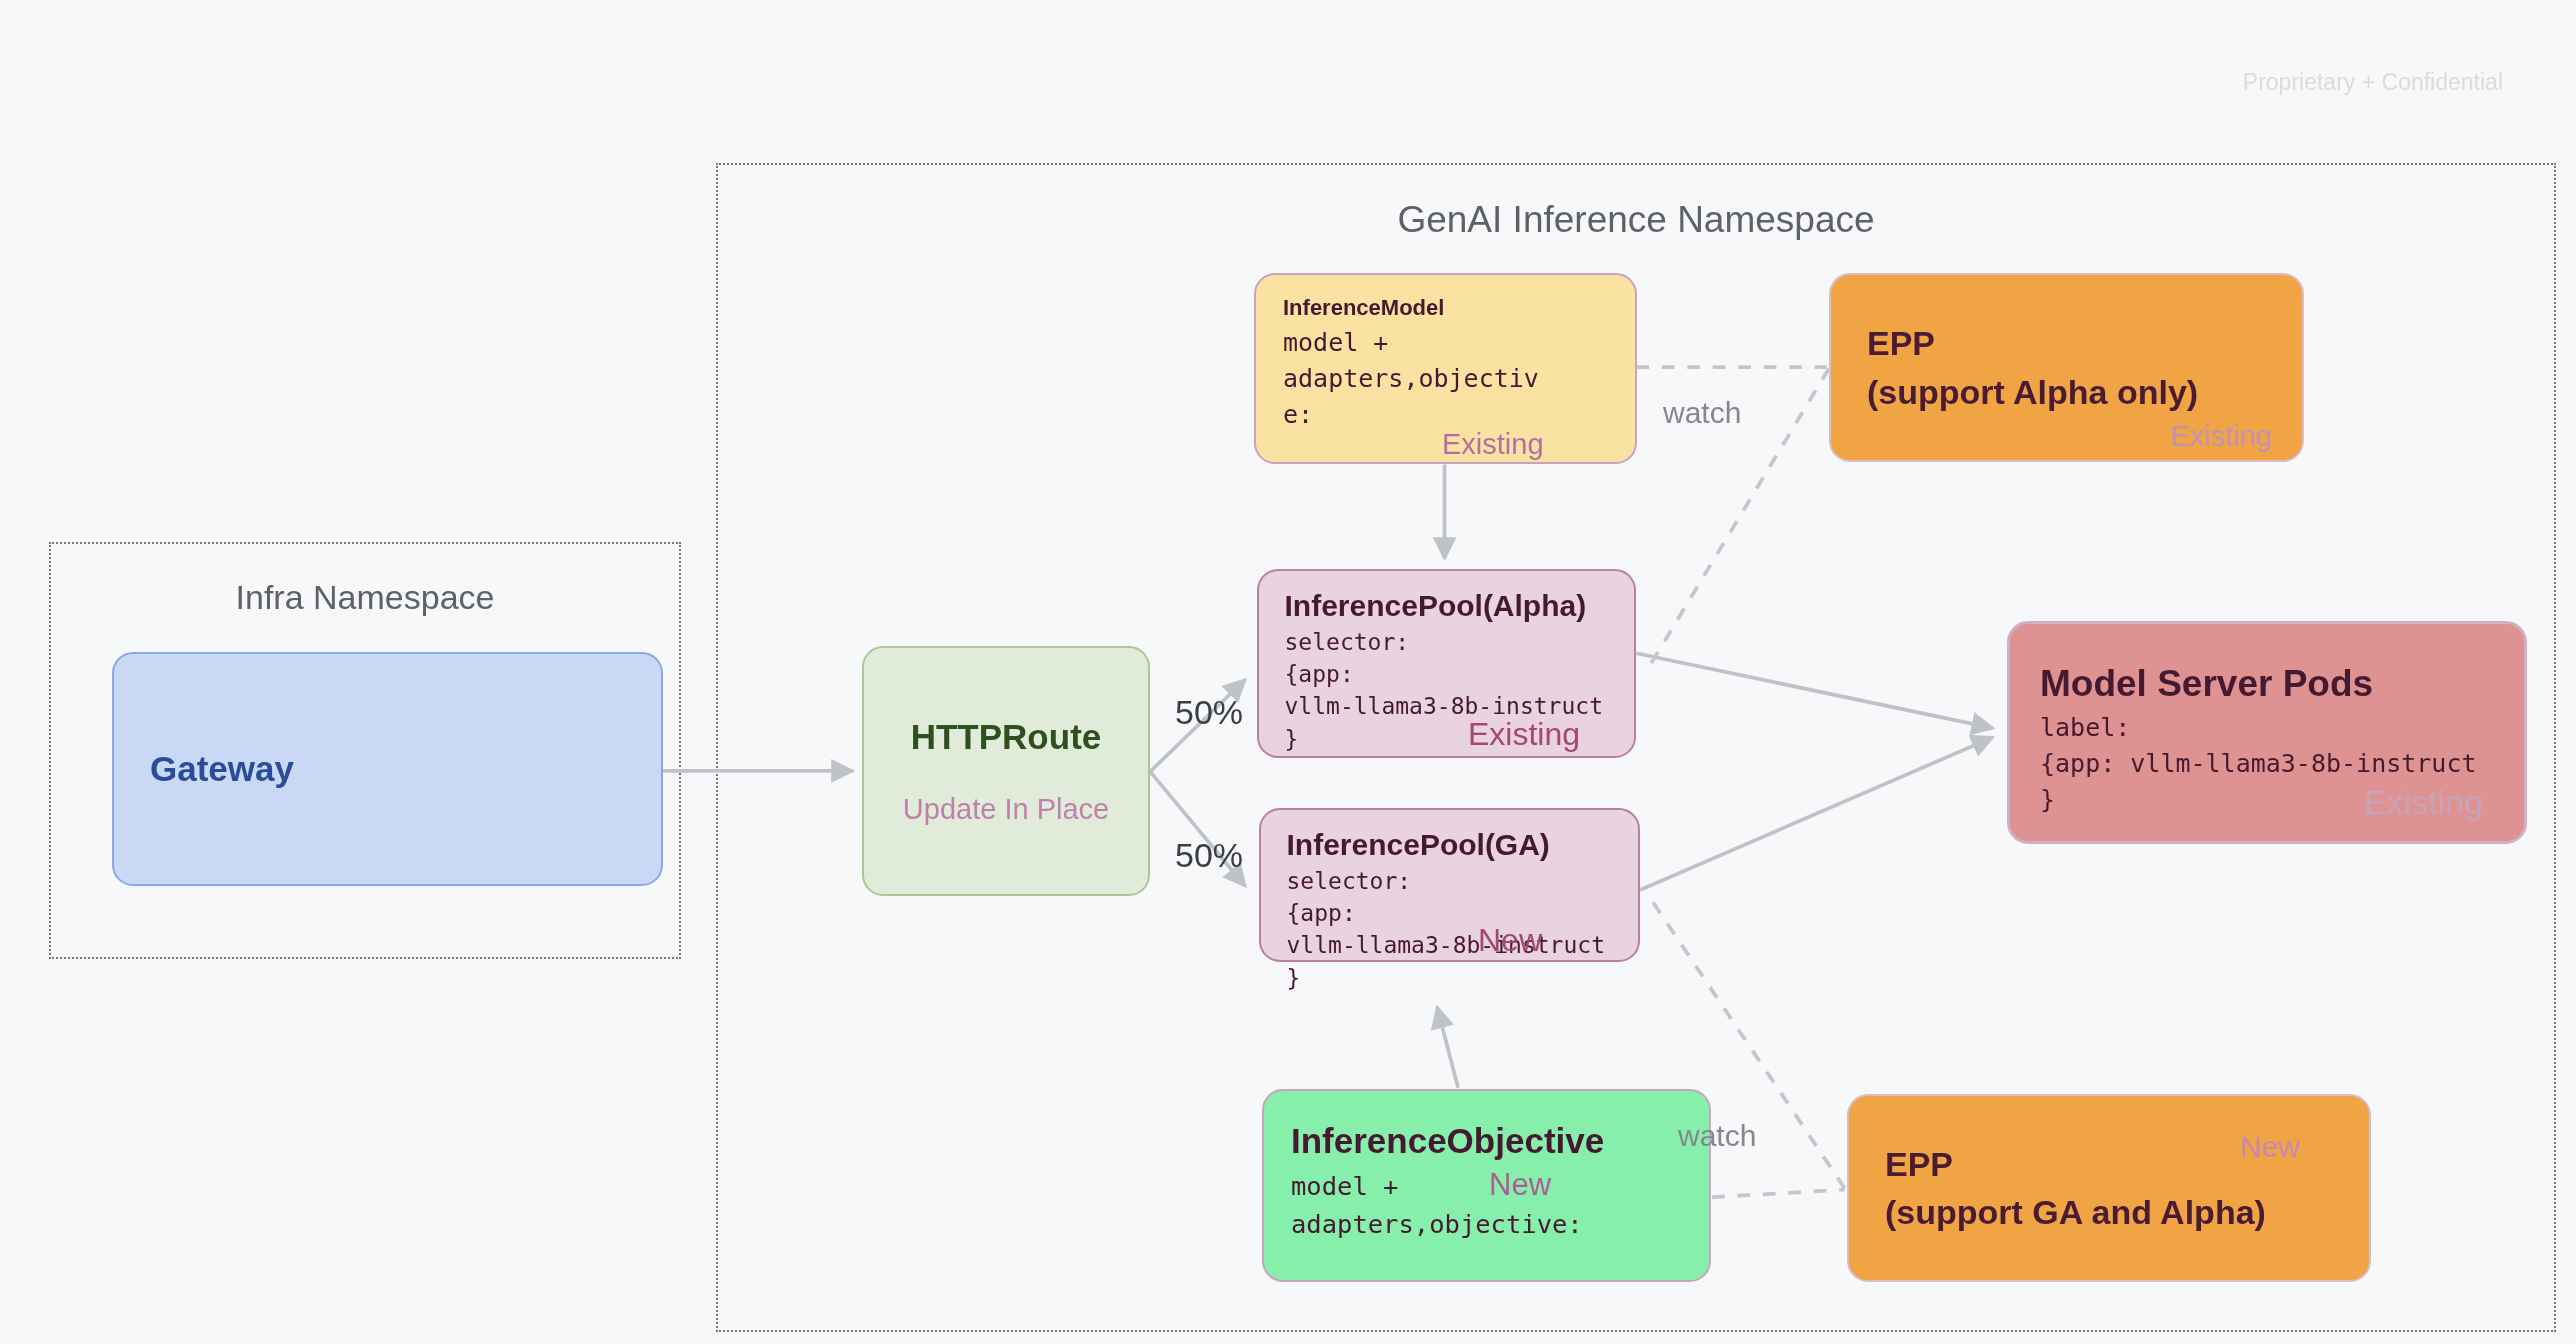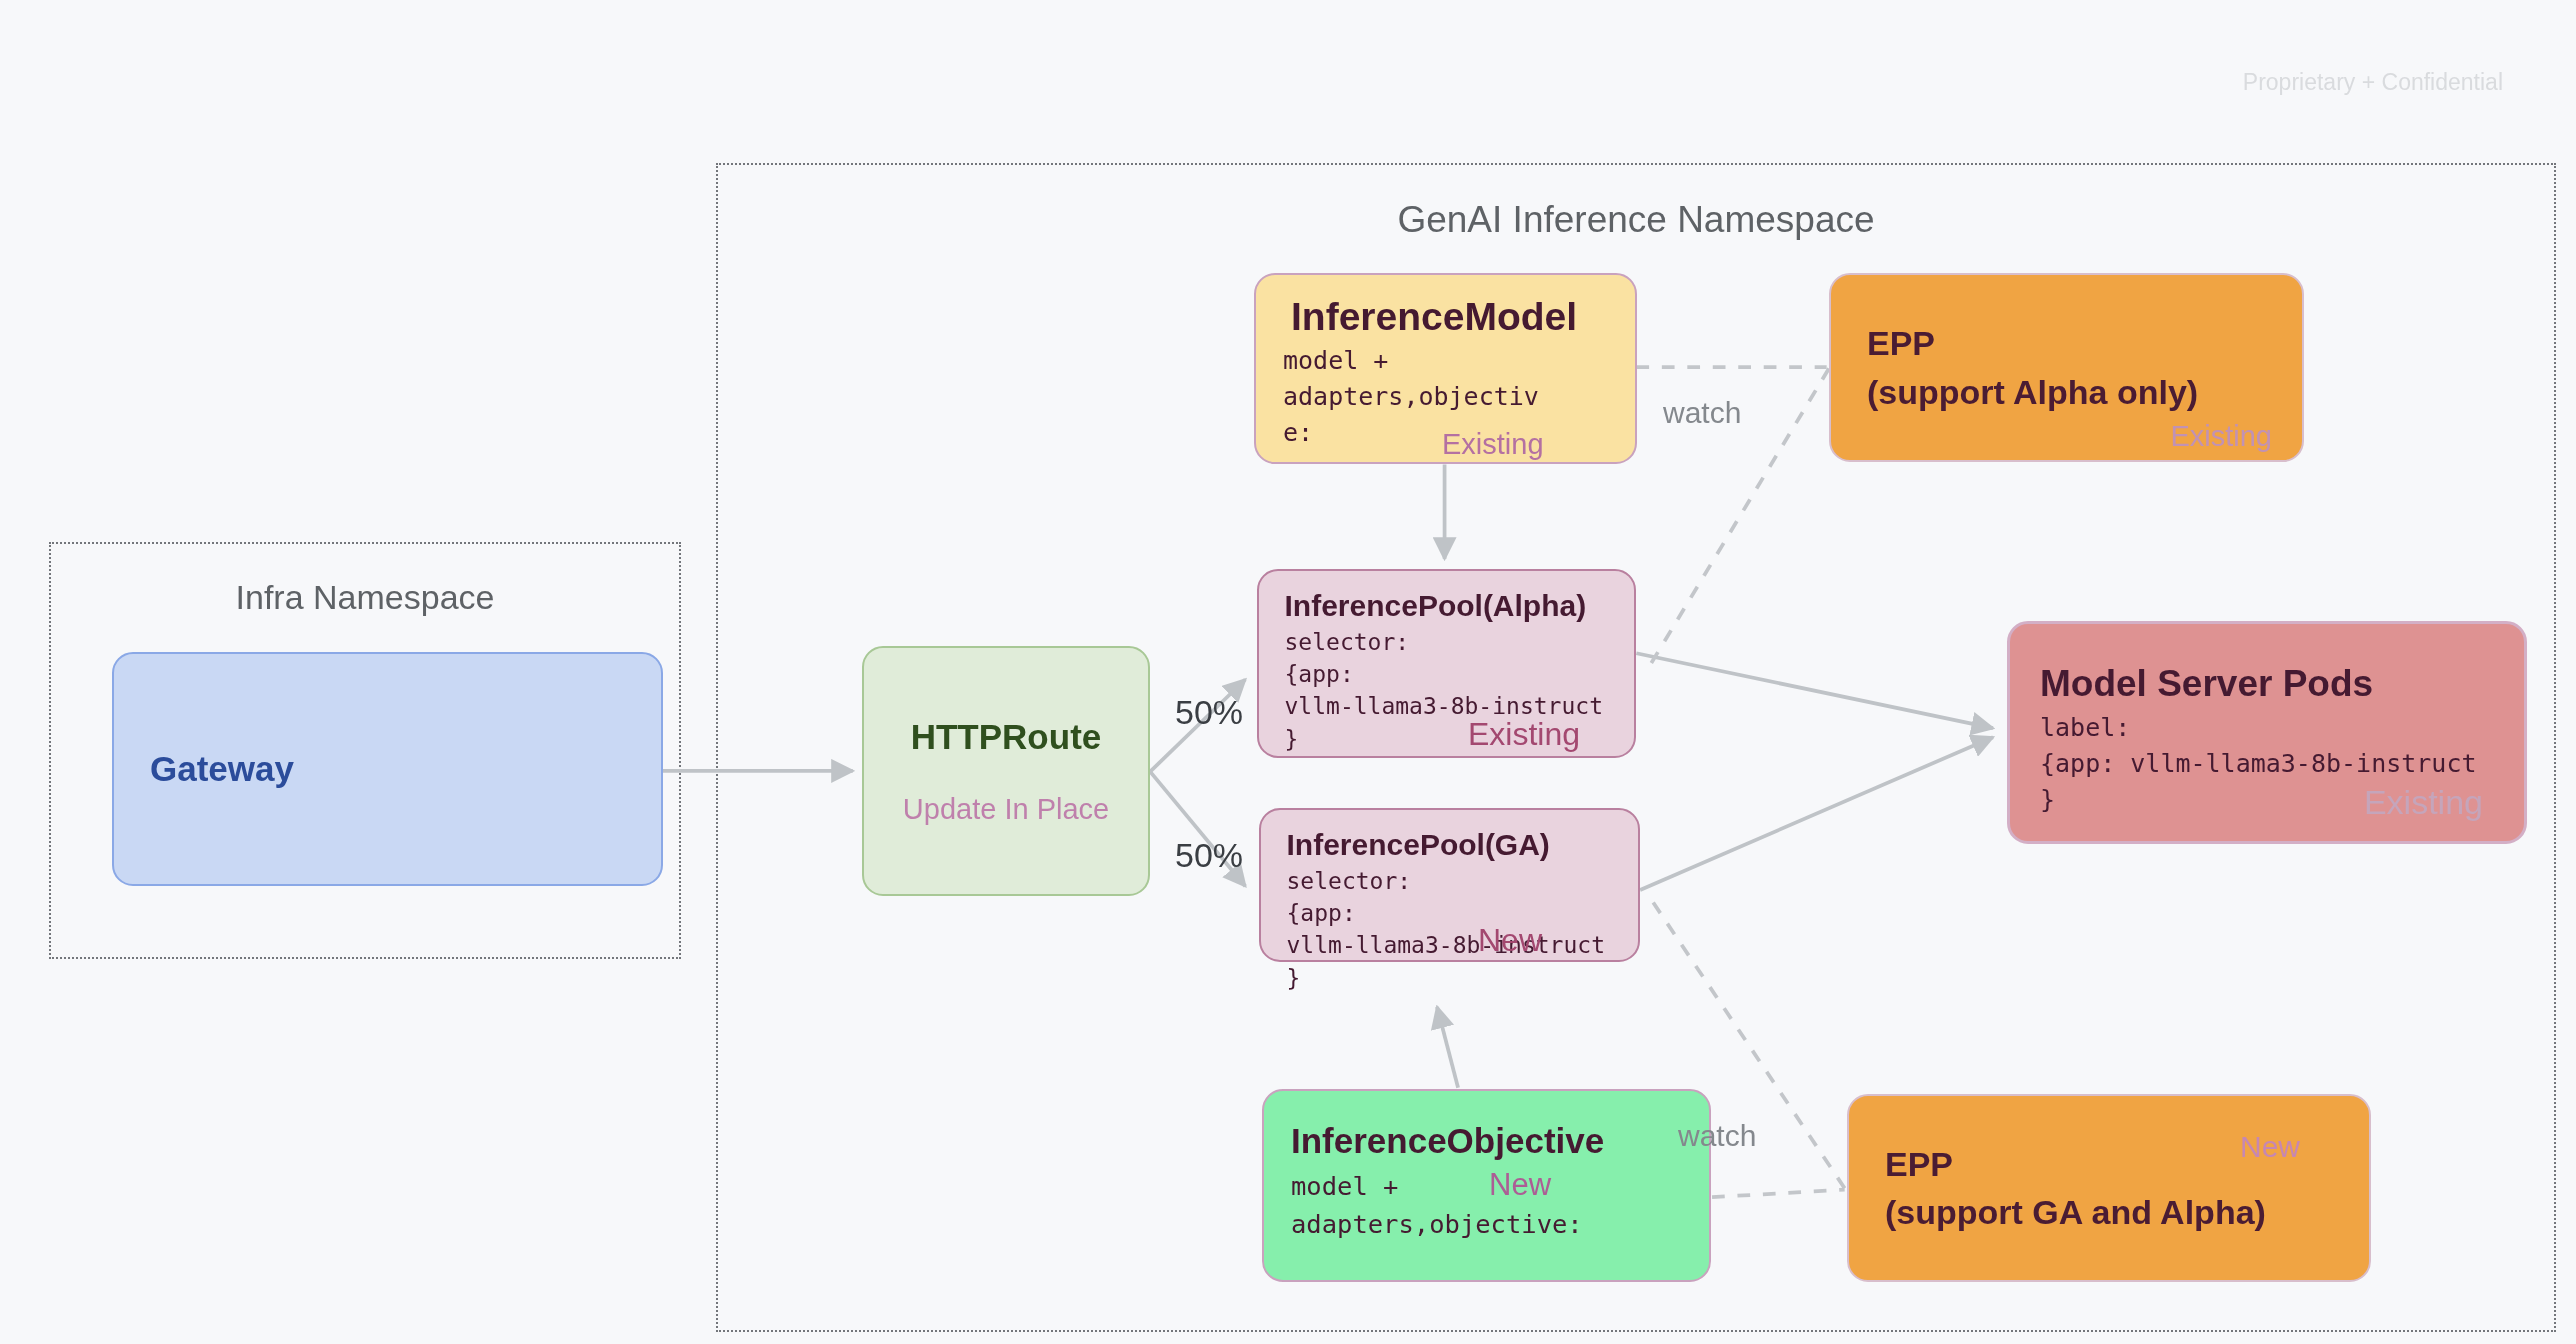--- a/index.html
+++ b/index.html
@@ -76,21 +76,21 @@
   }
   .n-httproute .title { font-size: 35px; color: #2f4f1e; }
   .n-httproute .subtitle { font-size: 29px; color: #bf80ac; margin-top: 36px; }
 
   
   .n-imodel {
     left: 1254px; top: 273px; width: 383px; height: 191px;
     background: #fae2a2; border-color: #c9a2be;
     padding: 19.5px 27px;
   }
-  .n-imodel .title { font-size: 39px; margin-left: 8px; }
+  .n-imodel .title { font-size: 22px; }
   .n-imodel .code { font-size: 25px; line-height: 1.43; margin-top: 4.5px; }
   .n-imodel .status { left: 186px; bottom: 1.5px; font-size: 29px; color: #b470a2; }
 
   
   .n-eppa {
     left: 1829px; top: 273px; width: 475px; height: 189px;
     background: #f0a443; border-color: #d8becc;
     display: flex; flex-direction: column; justify-content: center; padding-left: 36px;
   }
   .n-eppa .title { font-size: 34px; line-height: 1.42; color: #4a1c33; }

